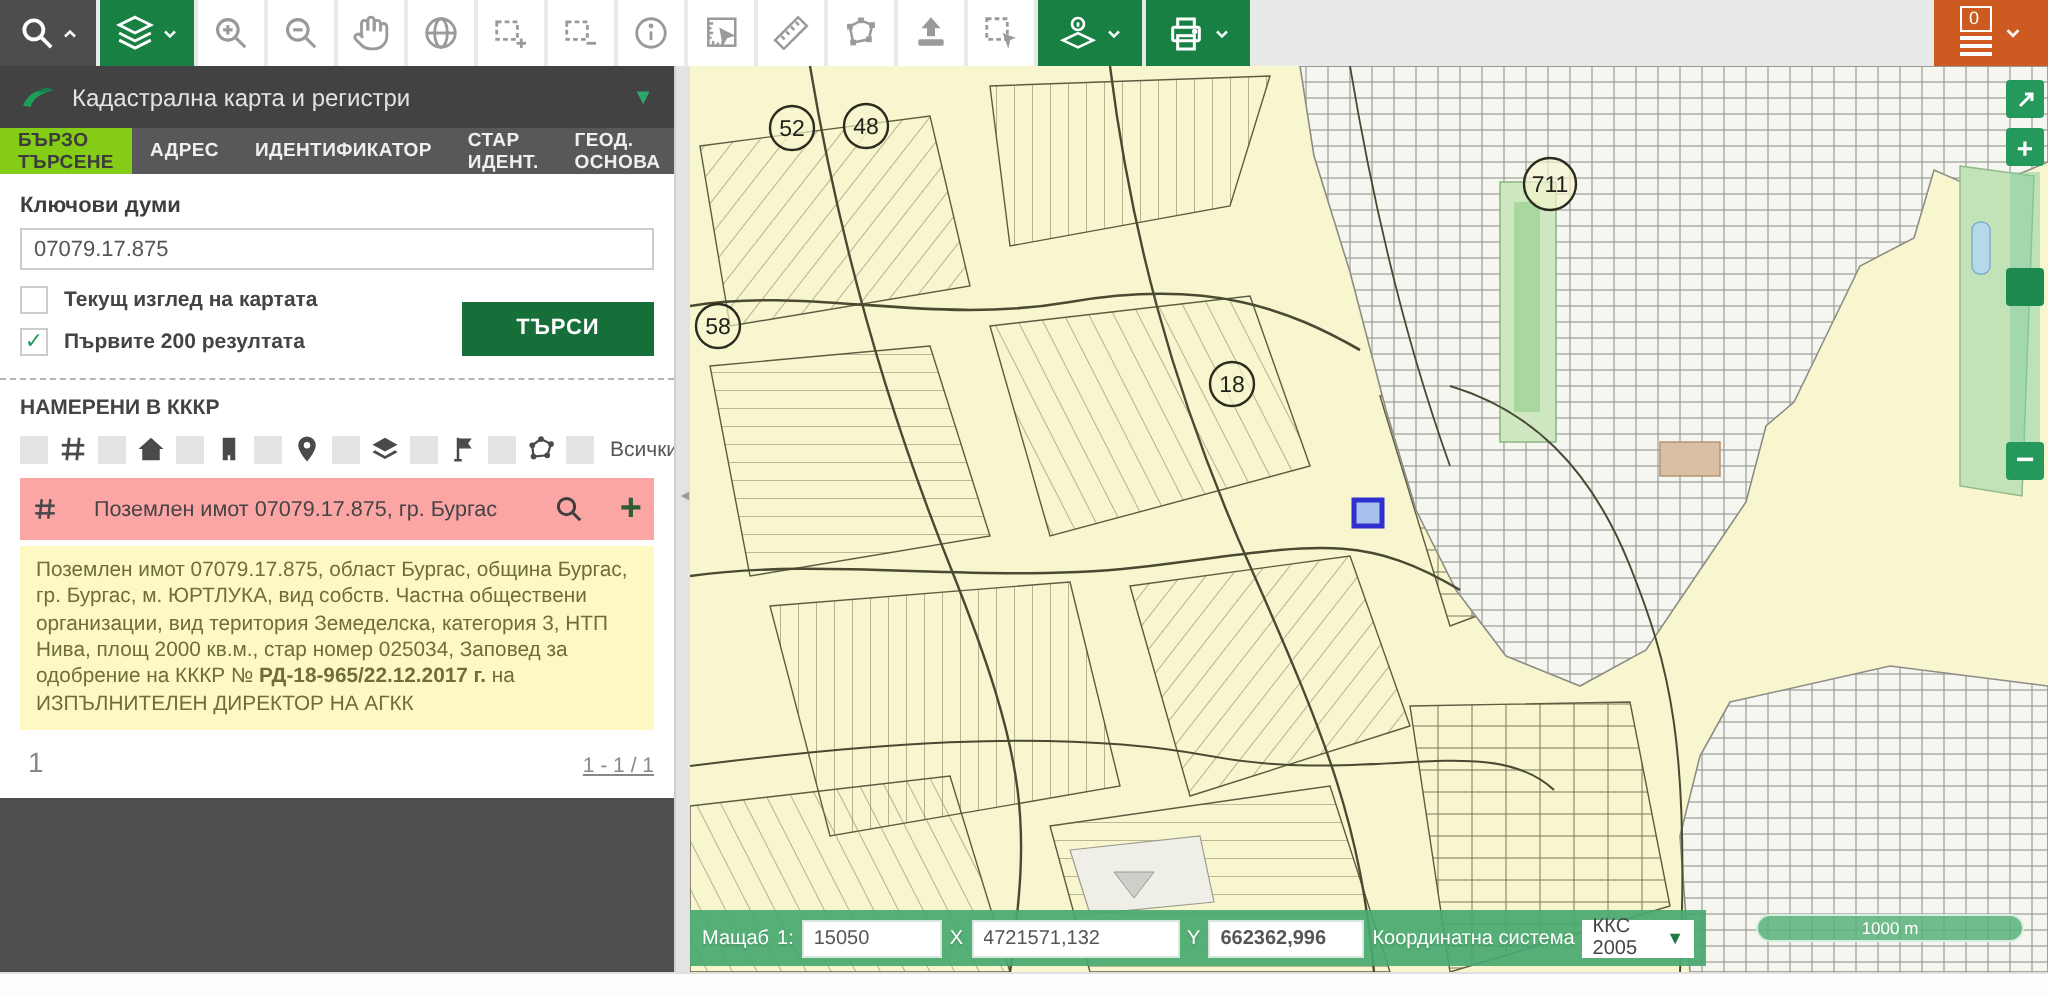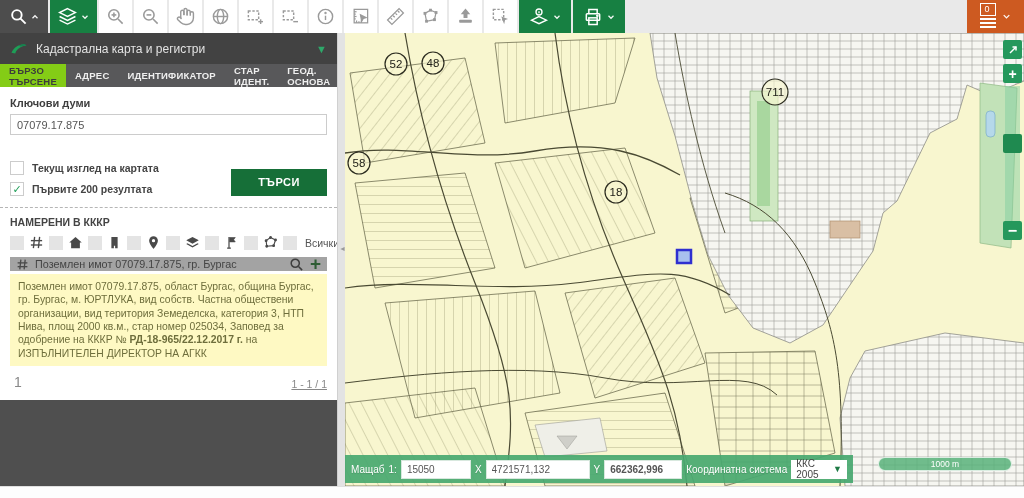--- a/index.html
+++ b/index.html
@@ -35,37 +35,37 @@
   .sb-header .spacer { flex:1; }
   .sb-caret { color:#2ea86a; font-size:11px; }
   .sb-tabs { height:23px; background:#58585a; display:flex; flex:0 0 23px; }
   .sb-tab { font-size:9.5px; font-weight:bold; color:#efefef; padding:0 9px;
     display:flex; align-items:center; letter-spacing:.2px; cursor:pointer; }
   .sb-tab.active { background:#84cc16; color:#3c3c3c; }
   .sb-content { background:#fff; padding:8px 10px 10px 10px; }
   .field-label { font-size:11px; font-weight:bold; color:#3d3d3d; margin:2px 0 5px; }
   .kw-input { width:100%; height:21px; border:1px solid #ccc; font-size:11px;
     color:#555; padding:0 6px; font-family:inherit; }
-  .search-row { display:flex; margin-top:26px; }
+  .search-row { display:flex; margin-top:8px; }
   .chk-col { flex:1; }
   .chk-row { display:flex; align-items:center; gap:8px; margin-bottom:7px; }
   .chk { width:14px; height:14px; border:1px solid #ccc; background:#fff;
     font-size:11px; line-height:12px; text-align:center; color:#1e9e57; flex:0 0 14px; }
   .chk-label { font-size:10.5px; font-weight:bold; color:#444; }
   .btn-search { width:96px; height:27px; background:#166f38; color:#fff;
     border:none; font-size:11px; font-weight:bold; letter-spacing:.5px;
     align-self:center; cursor:pointer; font-family:inherit; }
   .dash-sep { border-top:1px dashed #b5b5b5; margin:4px -10px 8px -10px; }
   .results-header { font-size:10.5px; font-weight:bold; color:#444; margin-bottom:7px; }
   .filter-row { display:flex; align-items:center; gap:5px; margin-bottom:7px; }
   .cnt-box { width:14px; height:14px; background:#e4e4e4; flex:0 0 14px; }
   .f-ico { color:#4a4a4a; display:flex; }
   .all-label { font-size:10.5px; color:#555; margin-left:3px; }
-  .result-bar { background:#a3a3a3; height:14px; display:flex; align-items:center;
-    padding:0 6px; gap:6px; }
+  .result-bar { background:#fca5a5; height:31px; display:flex; align-items:center;
+    padding:0 6px; gap:18px; }
   .result-title { font-size:10.8px; color:#444; flex:1; white-space:nowrap;
     overflow:hidden; }
   .res-ico { color:#3e3e3e; display:flex; cursor:pointer; }
   .res-plus { color:#2e5d34; font-size:19px; font-weight:bold; line-height:14px;
     cursor:pointer; }
   .result-details { background:#fef9c3; padding:6px 8px; font-size:10.4px;
     line-height:1.28; color:#6e6e3c; margin-top:3px; }
   .pag-row { display:flex; justify-content:space-between; align-items:flex-end;
     margin-top:8px; color:#888; }
   .pag-page { font-size:14px; padding-left:4px; }

